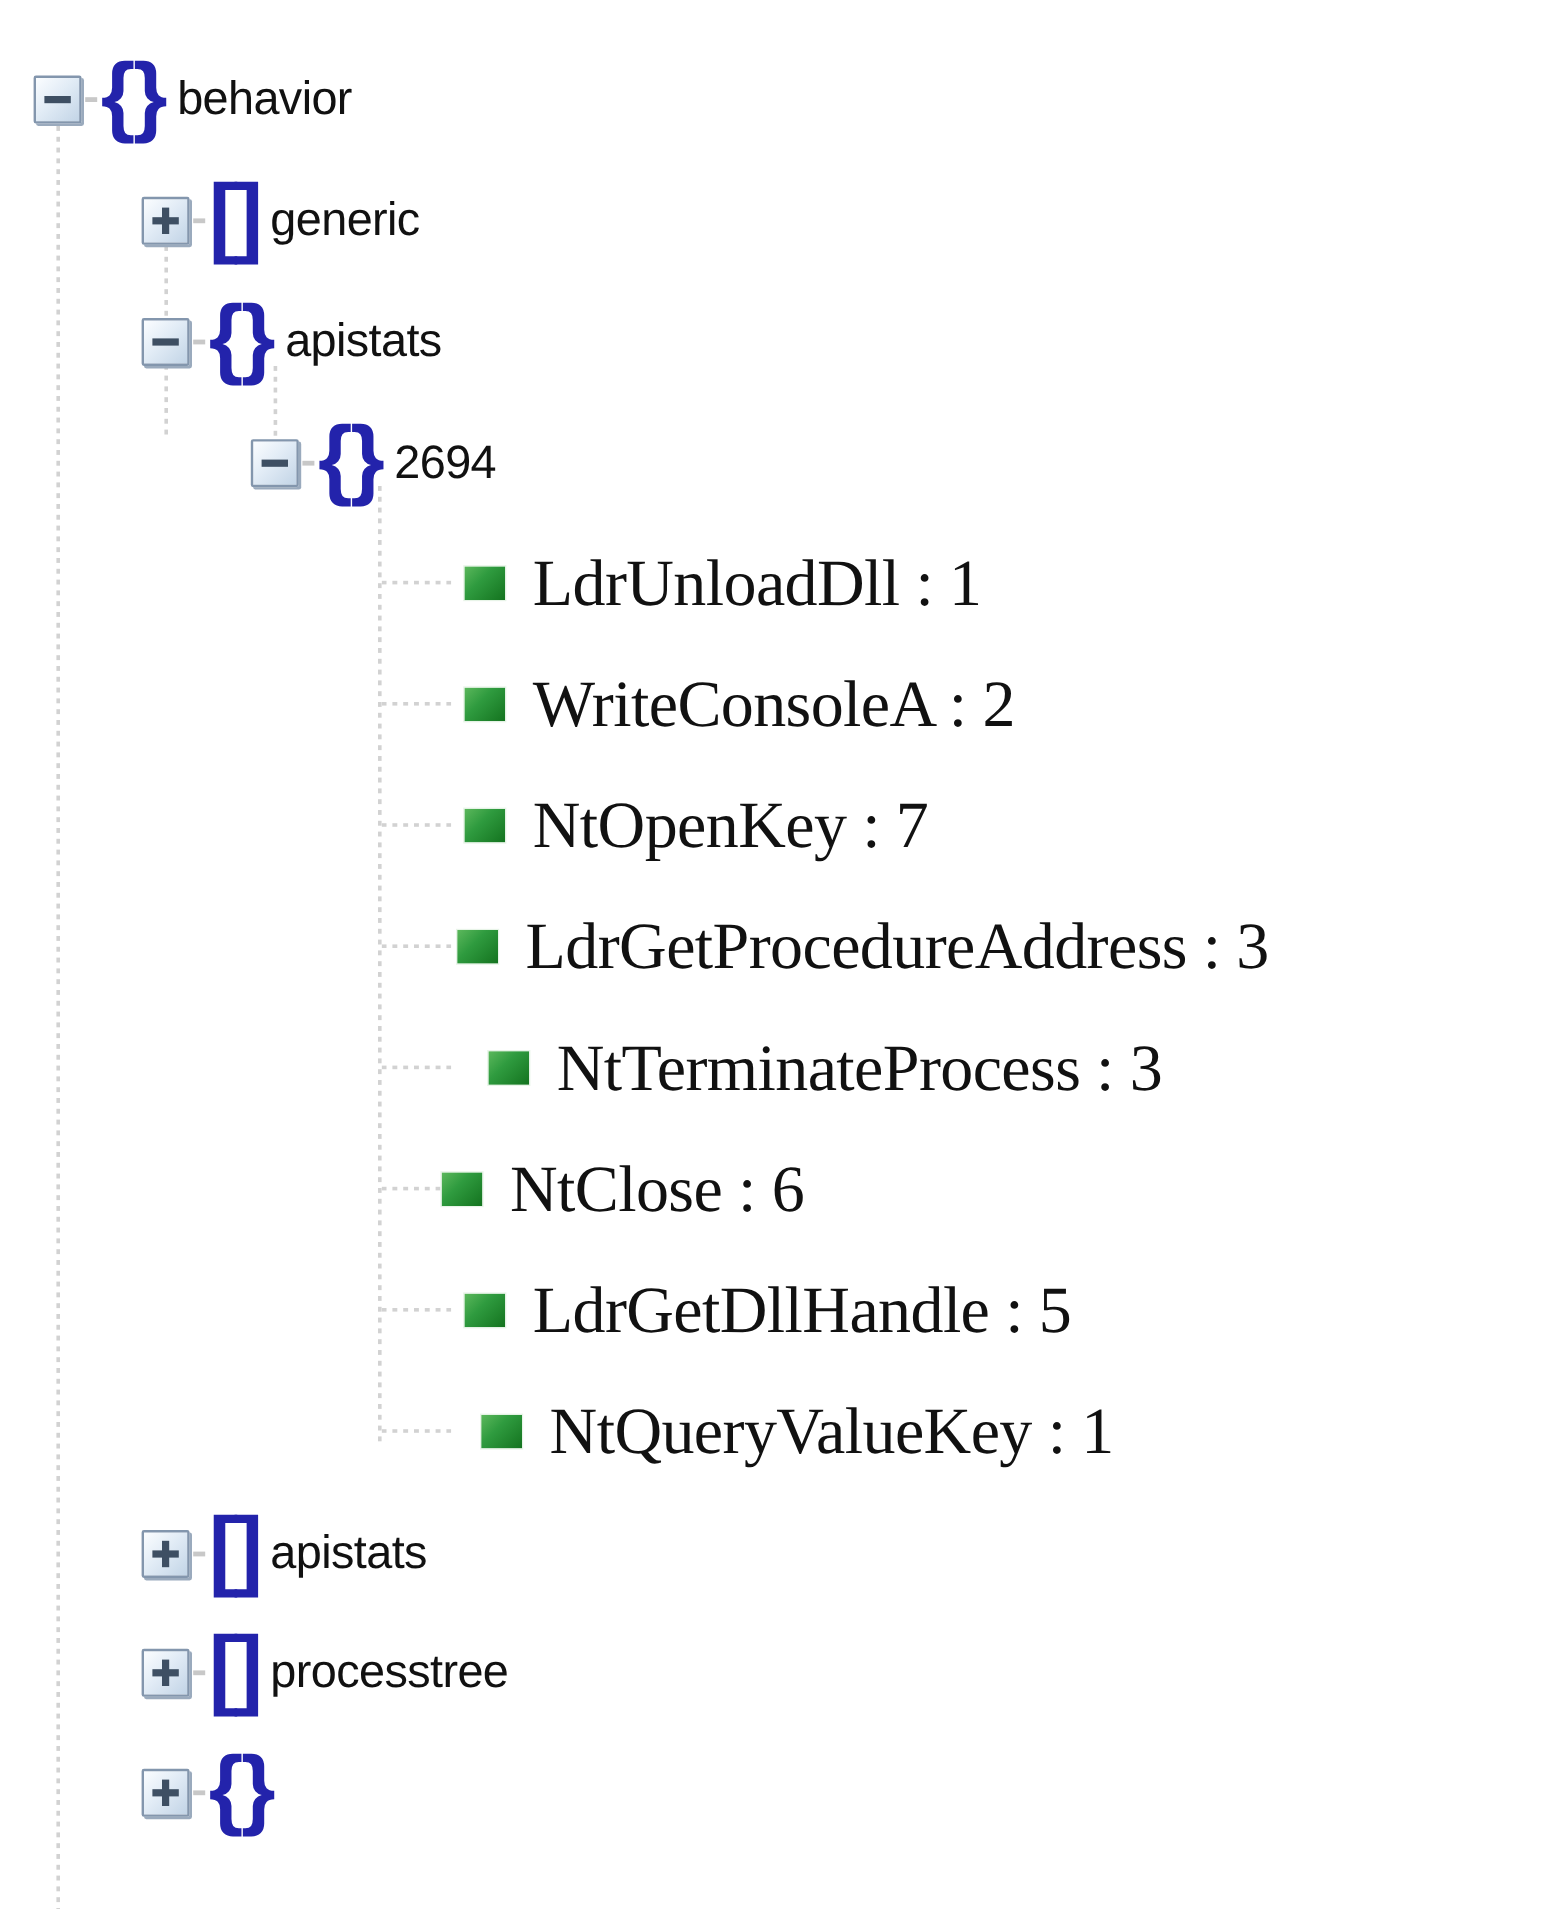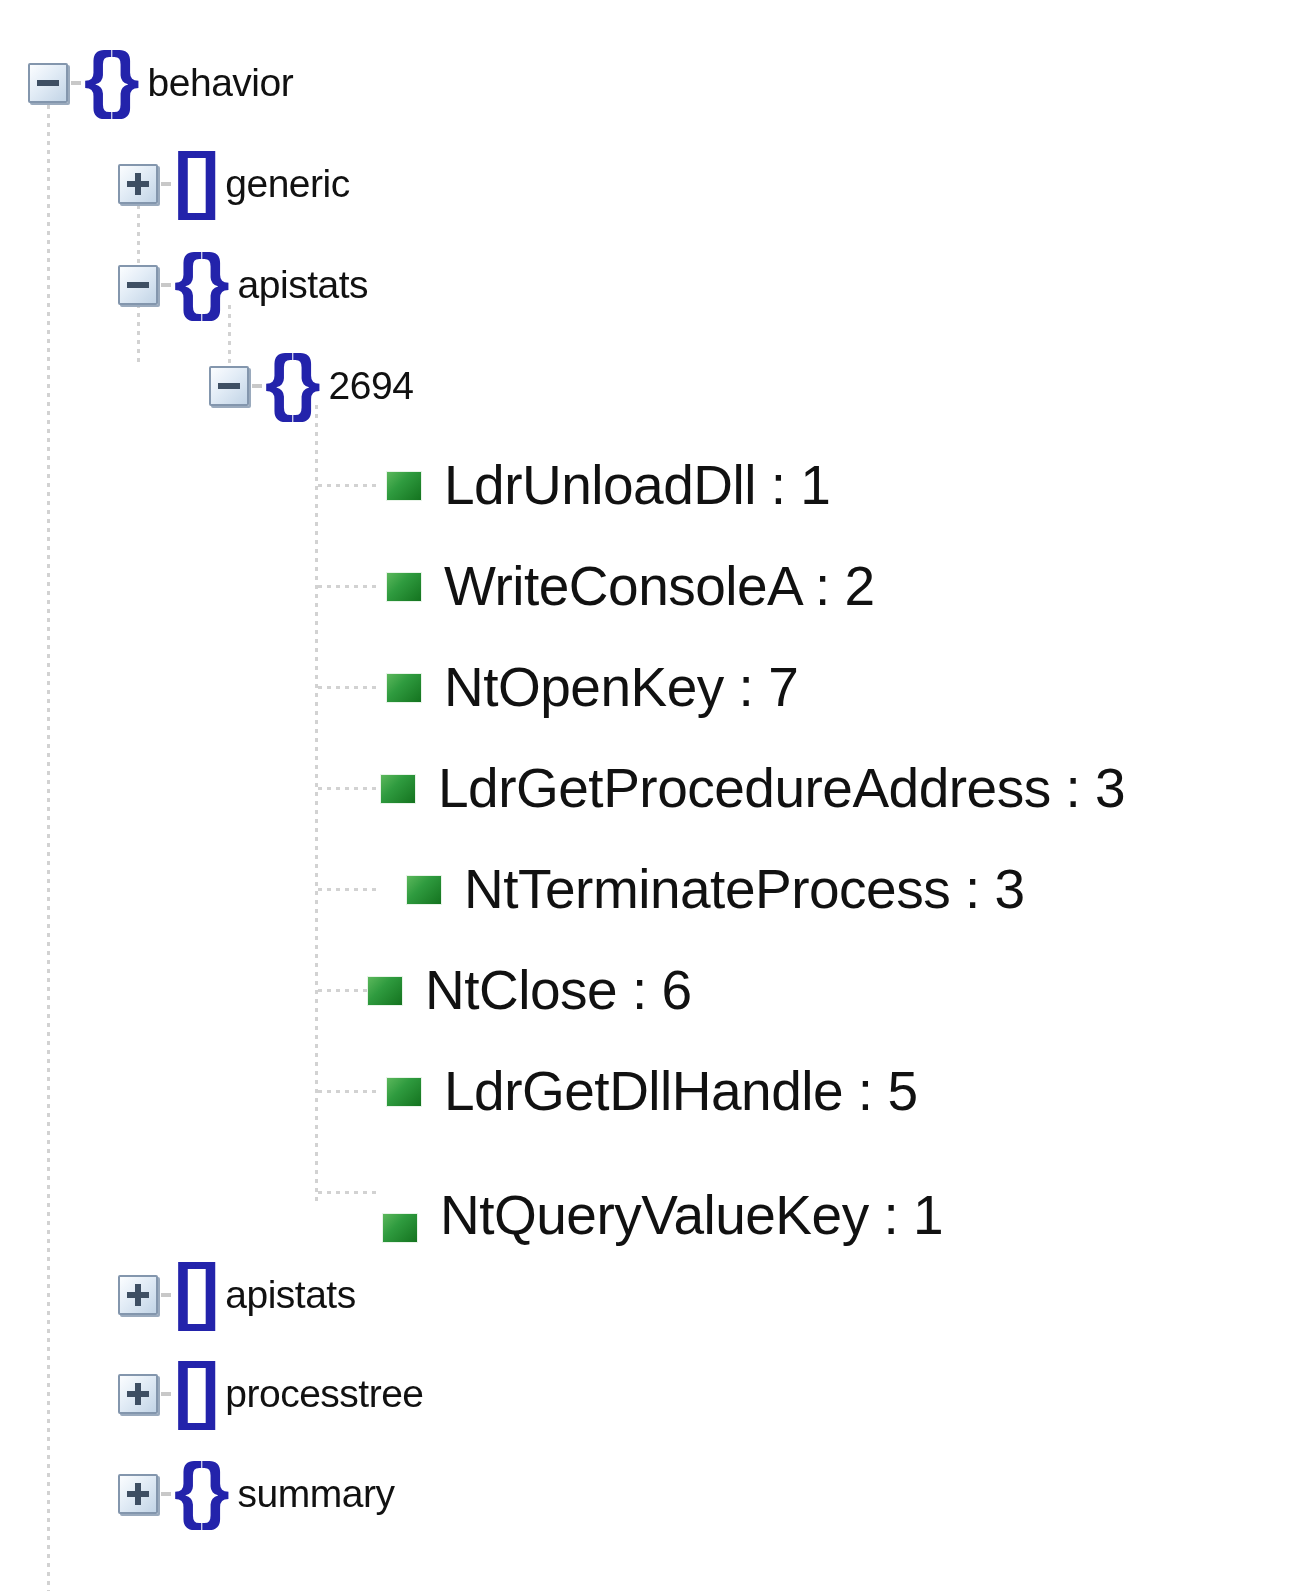--- a/index.html
+++ b/index.html
@@ -104,21 +104,21 @@
     box-sizing: border-box;
   }
 
   
   .label {
     font-size: 39px;
     line-height: 1;
     color: #111111;
     letter-spacing: -0.5px;
   }
-  .label.leaf { font-size: 55px; }
+  .label.leaf { font-size: 55px; font-family: Liberation Serif, serif; }
 
   
   .vline {
     position: absolute;
     width: 3px;
     background-image: linear-gradient(to bottom, #d2d2d2 50%, rgba(255,255,255,0) 0%);
     background-size: 3px 9px;
     background-repeat: repeat-y;
   }
   .hline {
@@ -203,21 +203,21 @@
     <span class="label leaf">NtClose : 6</span>
   </div>
 
   <div class="hline" style="left:318px; top:1090px; width:58px;"></div>
   <div class="row" style="top:1041px; left:386px;">
     <div class="leaf-marker"></div>
     <span class="label leaf">LdrGetDllHandle : 5</span>
   </div>
 
   <div class="hline" style="left:318px; top:1191px; width:58px;"></div>
-  <div class="row" style="top:1142px; left:382px;align-items:flex-end;">
+  <div class="row" style="top:1142px; left:400px;">
     <div class="leaf-marker"></div>
     <span class="label leaf">NtQueryValueKey : 1</span>
   </div>
 
   <div class="row" style="top:1244px; left:118px;">
     <div class="toggle plus"></div>
     <div class="stub"></div>
     <span class="glyph">[]</span>
     <span class="label">apistats</span>
   </div>
@@ -226,16 +226,15 @@
     <div class="toggle plus"></div>
     <div class="stub"></div>
     <span class="glyph">[]</span>
     <span class="label">processtree</span>
   </div>
 
   <div class="row" style="top:1443px; left:118px;">
     <div class="toggle plus"></div>
     <div class="stub"></div>
     <span class="glyph brace">{}</span>
-    <span class="label">summary</span>
   </div>
 
 </div>
 
 </body></html>

